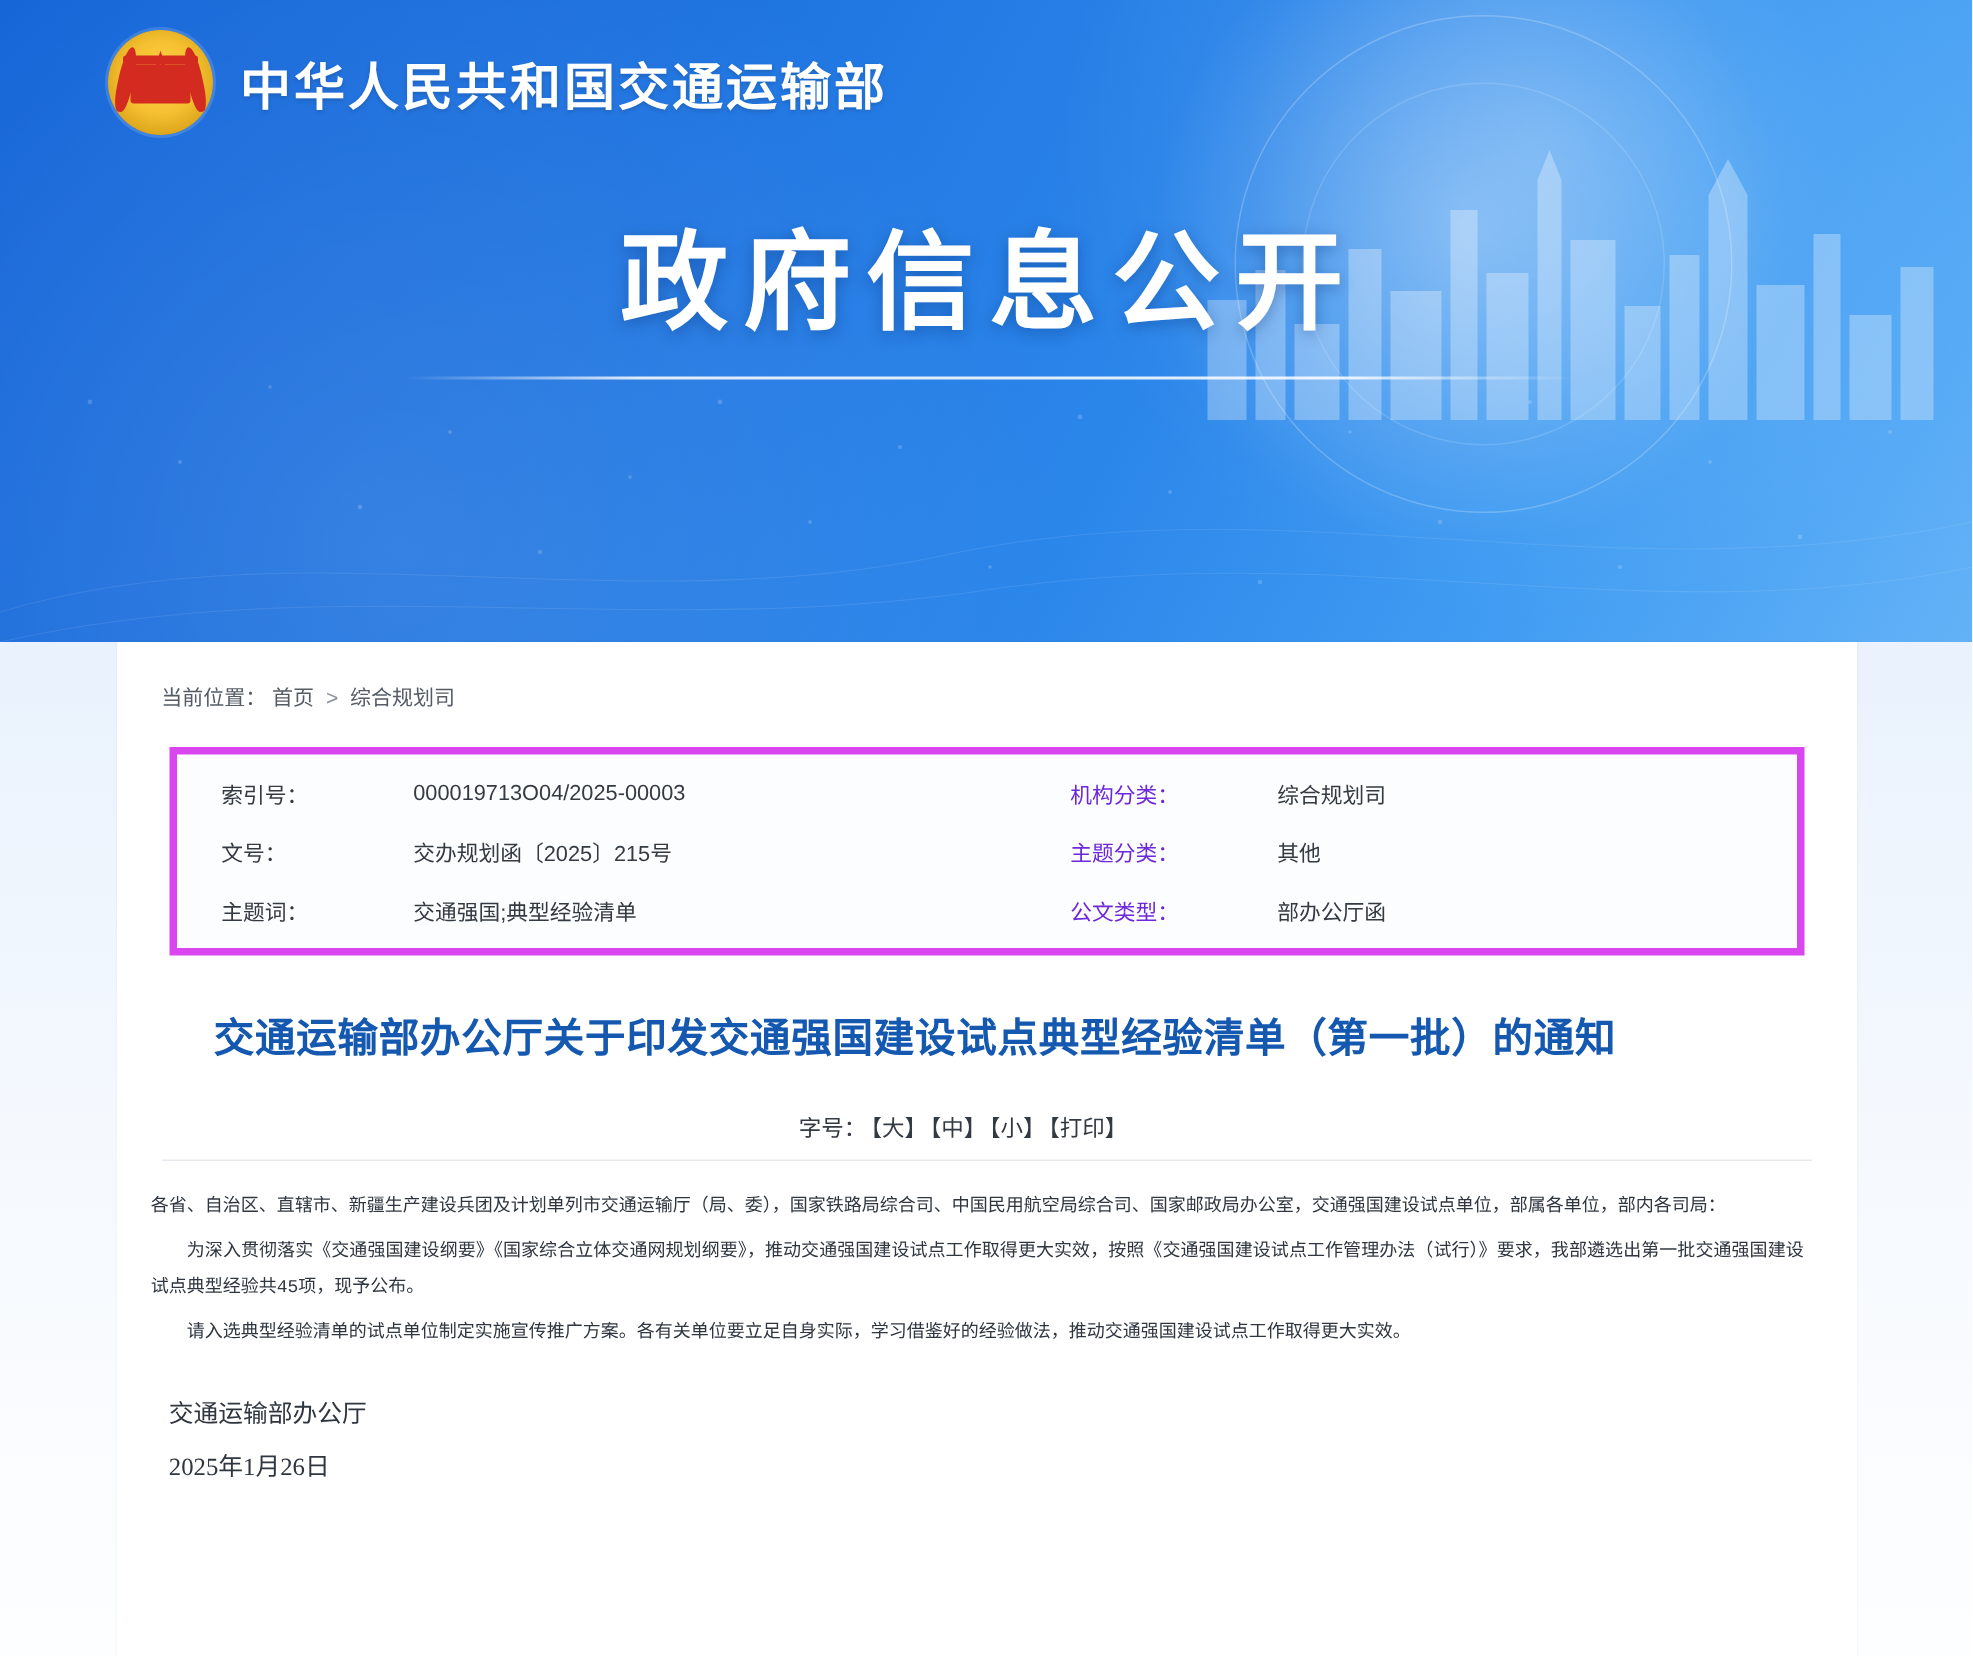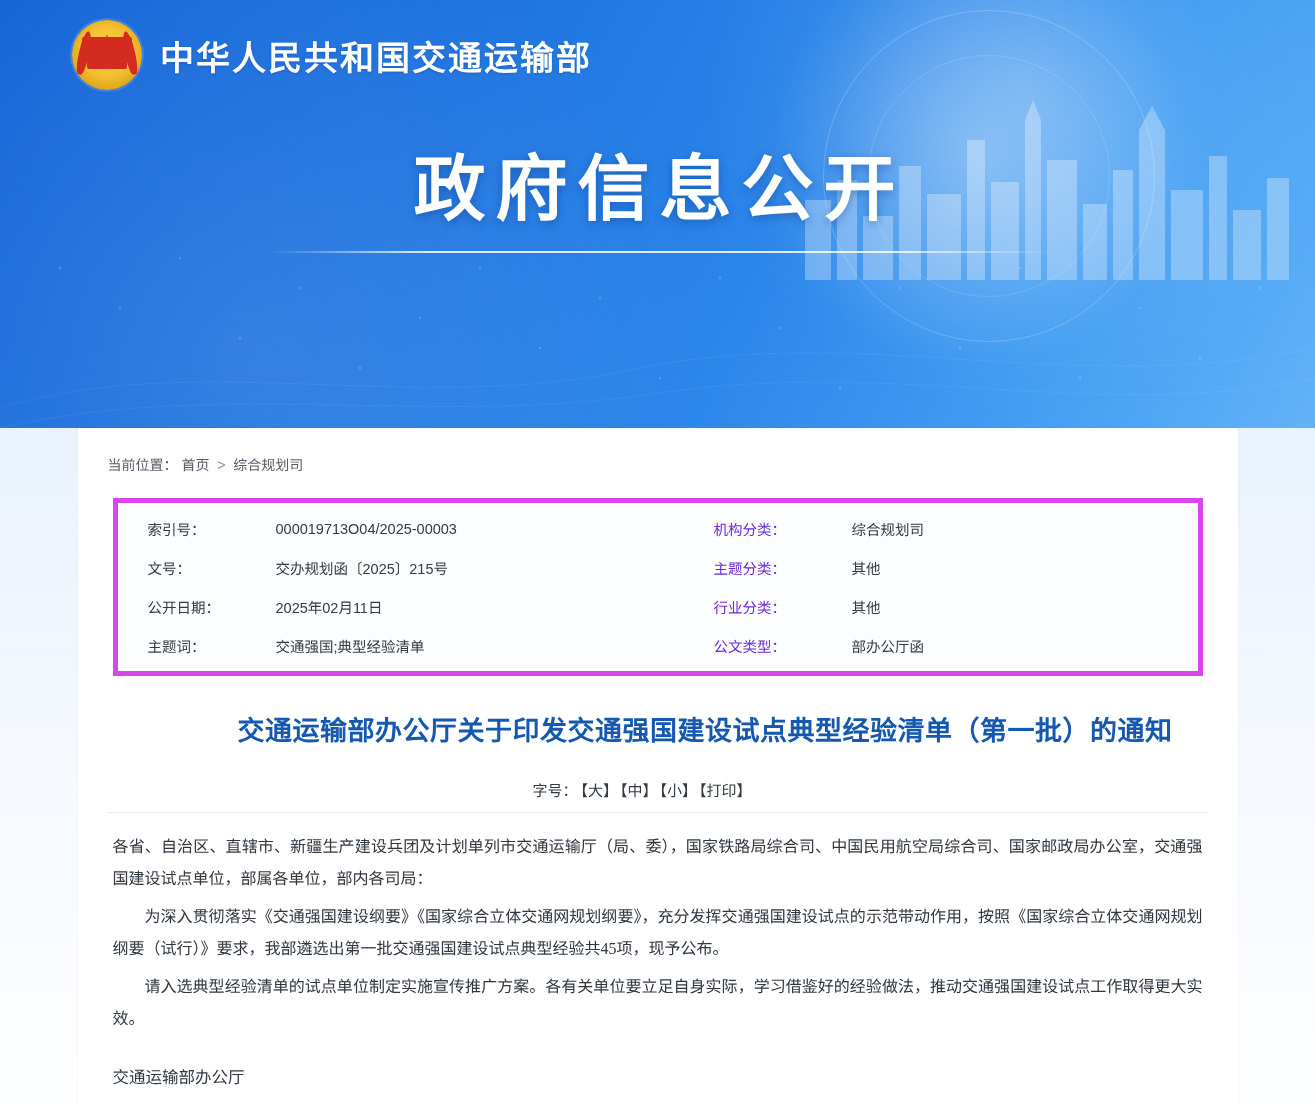--- a/index.html
+++ b/index.html
@@ -218,21 +218,21 @@
   }
   .meta-k2 {
     width: 130px;
     color: #6d28d9;
     white-space: nowrap;
   }
   .meta-v2 { color: #333a42; }
 
   .doc-title {
     margin: 34px 65px 0 65px;
-    text-align: right;
+    text-align: left;
     color: #1558b0;
     font-size: 27px;
     font-weight: bold;
     line-height: 1.6;
     letter-spacing: 0.5px;
   }
 
   .fontbar {
     margin: 26px 30px 0 0;
     text-align: center;
@@ -245,23 +245,23 @@
     text-decoration: none;
     margin: 0 1px;
   }
 
   .divider {
     margin: 12px 30px 0 30px;
     border-top: 1px solid #e6e9ed;
   }
 
   .article {
-    margin: 18px 35px 0 35px;
-    font-family: Liberation Serif, serif;
-    font-size: 16px;
+    margin: 18px 35px 0 23px;
+    font-family: Liberation Mono, monospace;
+    font-size: 12px;
     line-height: 2.0;
     color: #2f3640;
     text-align: justify;
   }
   .article p { margin: 0 0 6px 0; }
   .article p.indent { text-indent: 2em; }
 
   .signoff {
     margin: 26px 42px 0 35px;
     font-family: Liberation Serif, serif;
@@ -370,46 +370,40 @@
               <td class="meta-k2">机构分类：</td>
               <td class="meta-v2">综合规划司</td>
             </tr>
             <tr>
               <td class="meta-k">文号：</td>
               <td class="meta-v">交办规划函〔2025〕215号</td>
               <td class="meta-k2">主题分类：</td>
               <td class="meta-v2">其他</td>
             </tr>
             <tr>
-              <td class="meta-k">公开日期：</td>
-              <td class="meta-v">2025年02月11日</td>
-              <td class="meta-k2">行业分类：</td>
-              <td class="meta-v2">其他</td>
-            </tr>
-            <tr>
               <td class="meta-k">主题词：</td>
               <td class="meta-v">交通强国;典型经验清单</td>
               <td class="meta-k2">公文类型：</td>
               <td class="meta-v2">部办公厅函</td>
             </tr>
           </tbody>
         </table>
       </div>
 
       <h1 class="doc-title">交通运输部办公厅关于印发交通强国建设试点典型经验清单（第一批）的通知</h1>
 
       <div class="fontbar">
         <span class="fb-label">字号：</span><a href="#">【大】</a><a href="#">【中】</a><a href="#">【小】</a><a href="#">【打印】</a>
       </div>
 
       <div class="divider"></div>
 
       <div class="article">
         <p>各省、自治区、直辖市、新疆生产建设兵团及计划单列市交通运输厅（局、委），国家铁路局综合司、中国民用航空局综合司、国家邮政局办公室，交通强国建设试点单位，部属各单位，部内各司局：</p>
-        <p class="indent">为深入贯彻落实《交通强国建设纲要》《国家综合立体交通网规划纲要》，充分发挥交通强国建设试点的示范带动作用，按照《国家综合立体交通网规划纲要（试行）》要求，我部遴选出第一批交通强国建设试点典型经验共45项，现予公布。</p>
+        <p class="indent">为深入贯彻落实《交通强国建设纲要》《国家综合立体交通网规划纲要》，推动交通强国建设试点工作取得更大实效，按照《交通强国建设试点工作管理办法（试行）》要求，我部遴选出第一批交通强国建设试点典型经验共45项，现予公布。</p>
         <p class="indent">请入选典型经验清单的试点单位制定实施宣传推广方案。各有关单位要立足自身实际，学习借鉴好的经验做法，推动交通强国建设试点工作取得更大实效。</p>
       </div>
 
       <div class="signoff">
         <div>交通运输部办公厅</div>
         <div>2025年1月26日</div>
       </div>
 
     </div>
   </div>

